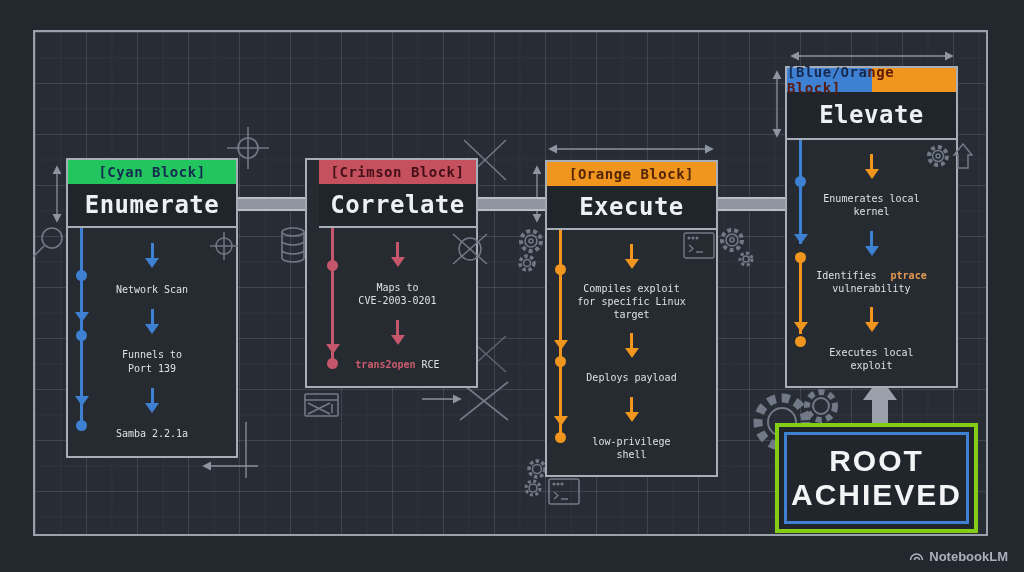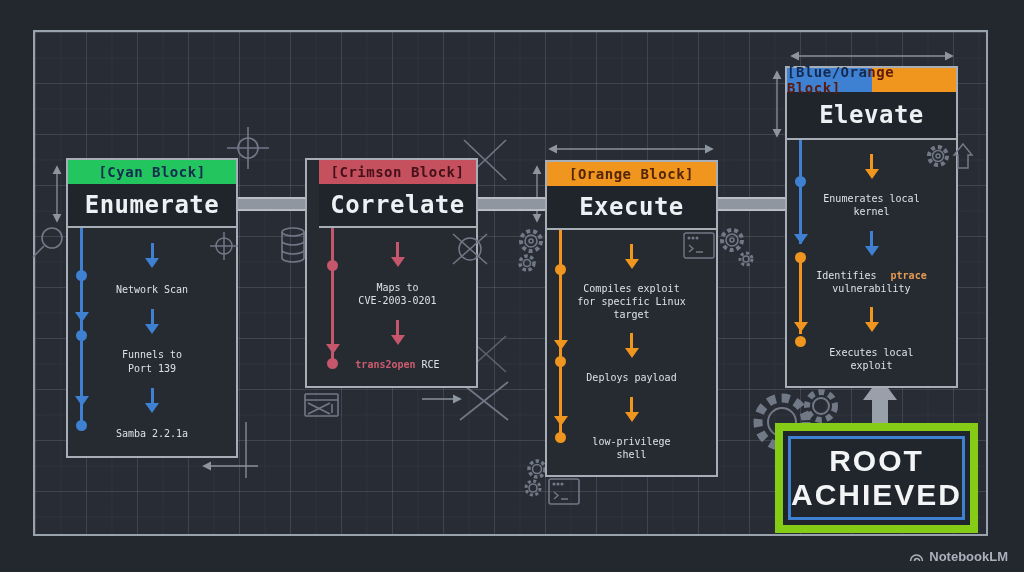--- a/index.html
+++ b/index.html
@@ -70,32 +70,32 @@
   .rline { position: absolute; left: 7px; width: 3px; background: var(--c); }
   .rdot  { position: absolute; left: 3px; width: 11px; height: 11px;
     border-radius: 50%; background: var(--c); }
   .rarw  { position: absolute; left: 1.5px; width: 0; height: 0;
     border-left: 7px solid transparent; border-right: 7px solid transparent;
     border-top: 10px solid var(--c); }
   .body-icon { position: absolute; }
   
   #root-box {
     position: absolute; left: 775px; top: 423px; width: 203px; height: 110px;
-    border: 8px solid #84cc16; background: #20242b; z-index: 4; padding: 5px;
+    border: 4px solid #84cc16; background: #20242b; z-index: 4; padding: 5px;
   }
   #root-box .inner {
     width: 100%; height: 100%; border: 3px solid #3e81d2; background: #21252c;
     display: flex; flex-direction: column; align-items: center; justify-content: center;
     font-family: "Liberation Sans", sans-serif; font-weight: bold;
     font-size: 30px; line-height: 1.12; letter-spacing: 2px; color: #f2f4f6;
   }
   
   #watermark {
     position: absolute; right: 16px; top: 549px; z-index: 5;
-    display: flex; align-items: center; gap: 5px;
+    display: flex; gap: 5px;
     font-family: "Liberation Sans", sans-serif; font-size: 13px;
     font-weight: bold; color: #a9b1bc;
   }
 </style>
 </head>
 <body>
 
 <div id="stage">
 
   <div id="frame"></div>

